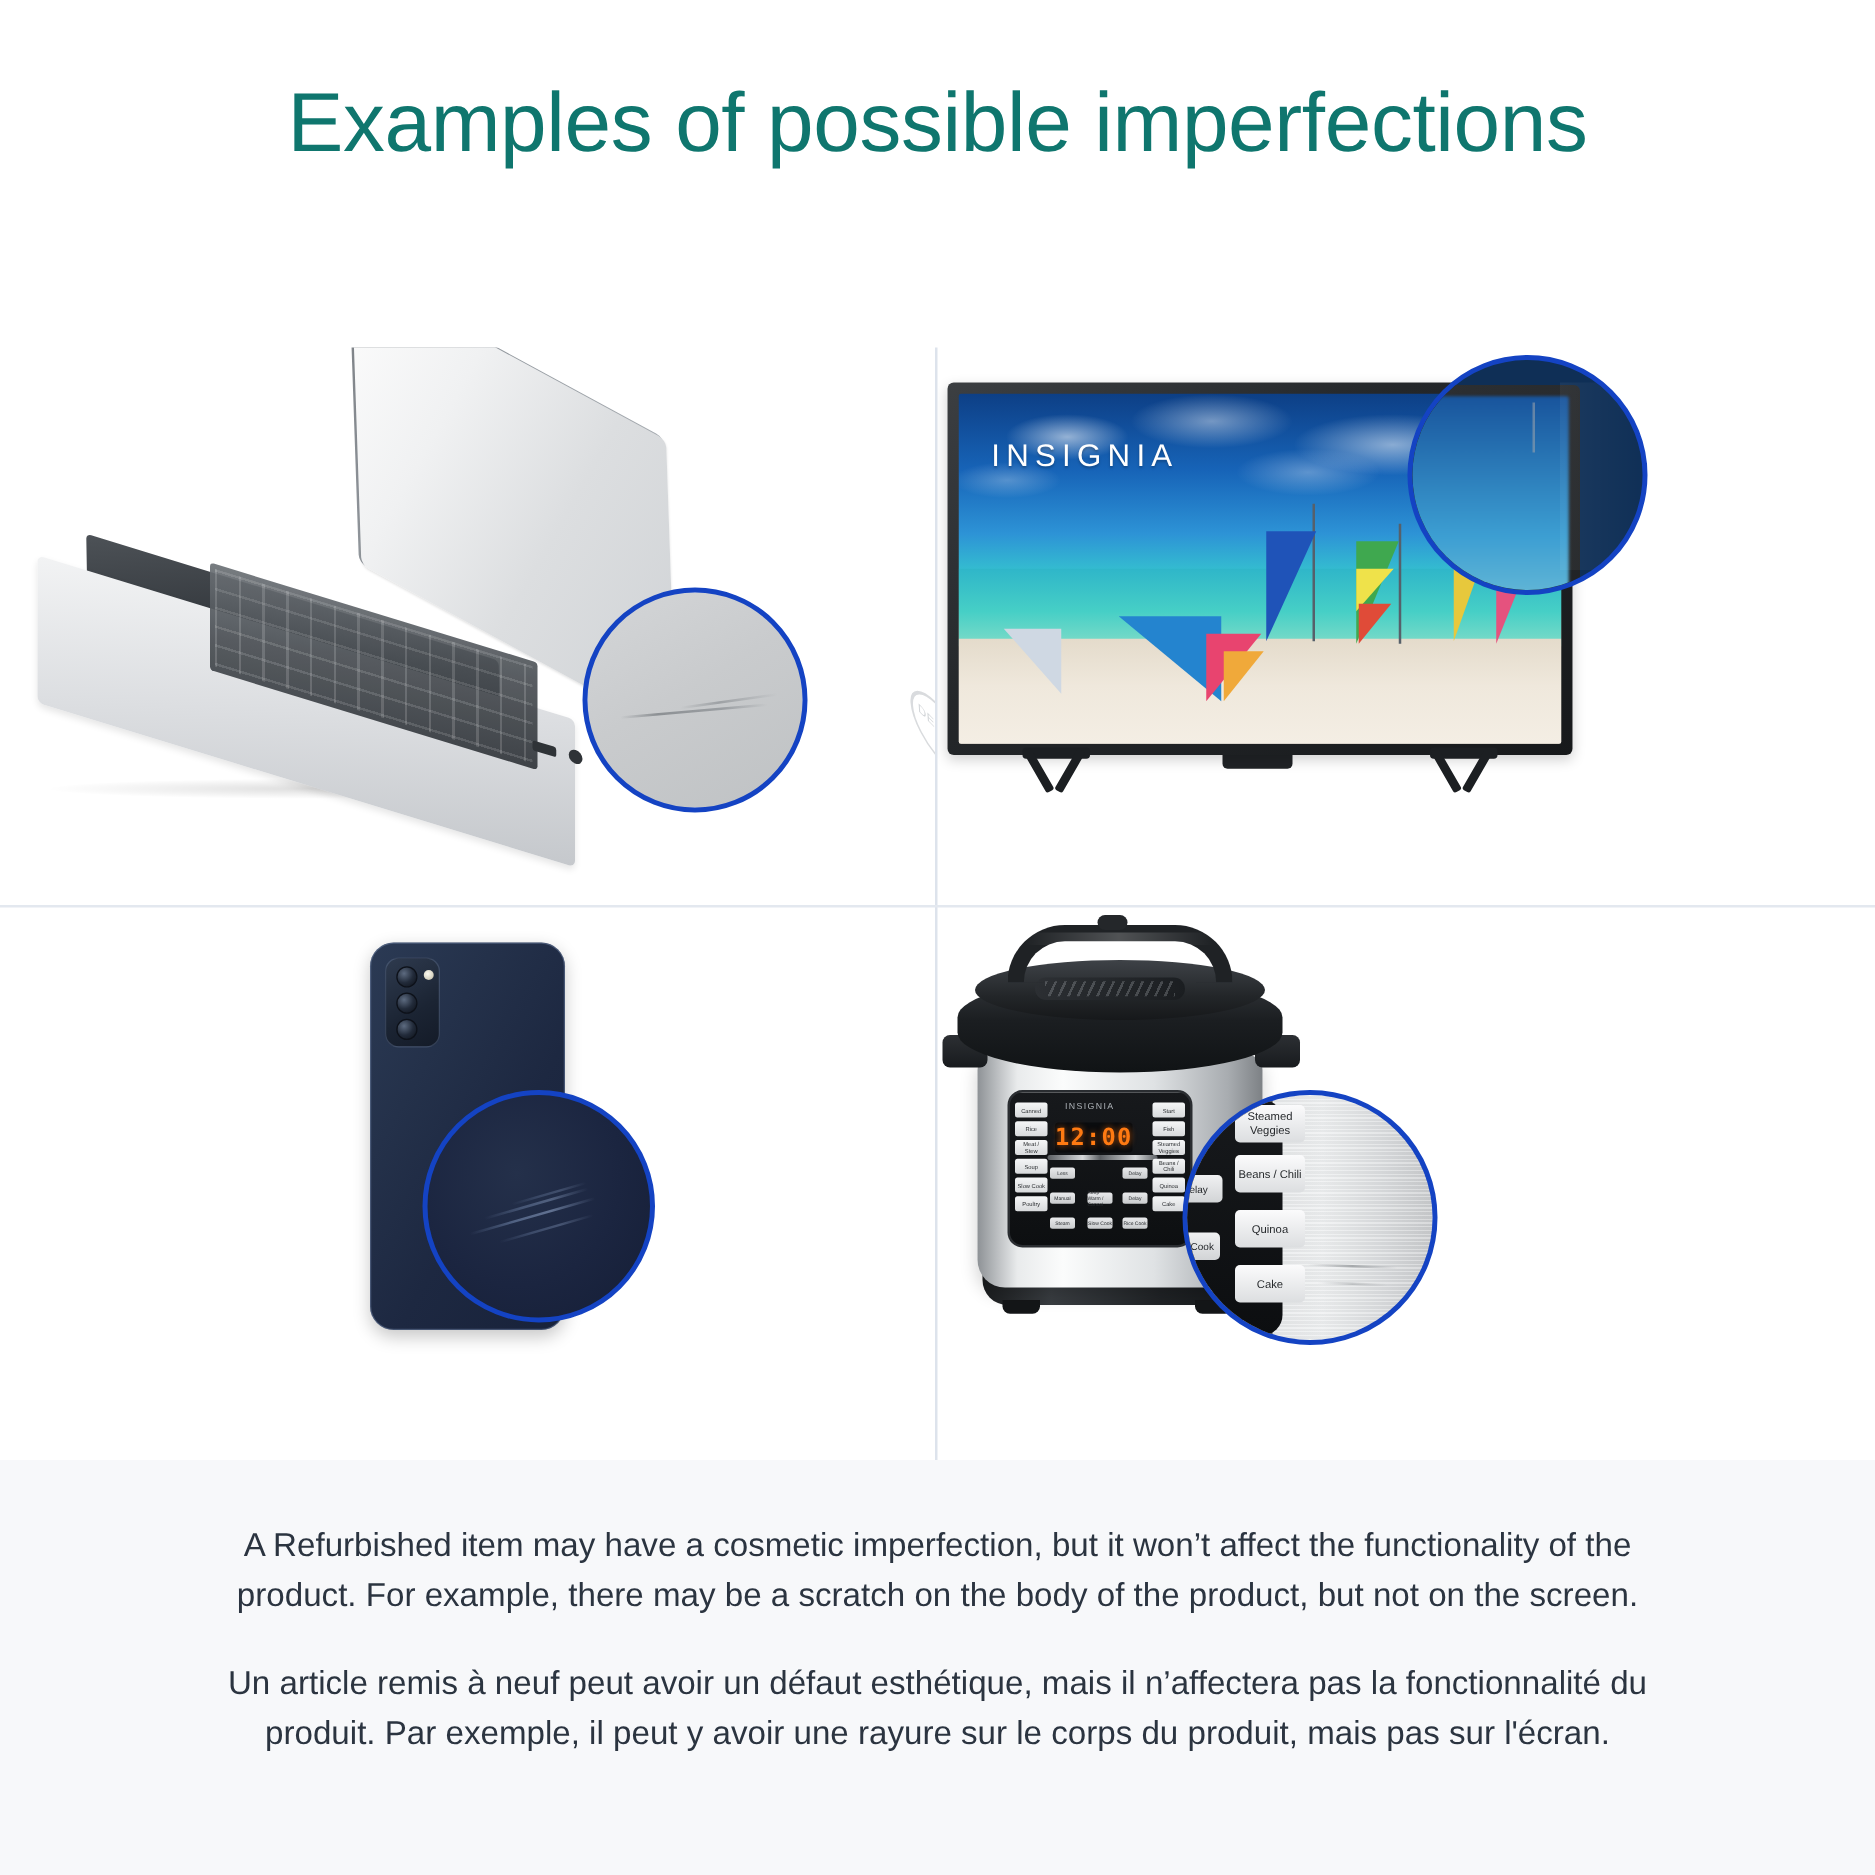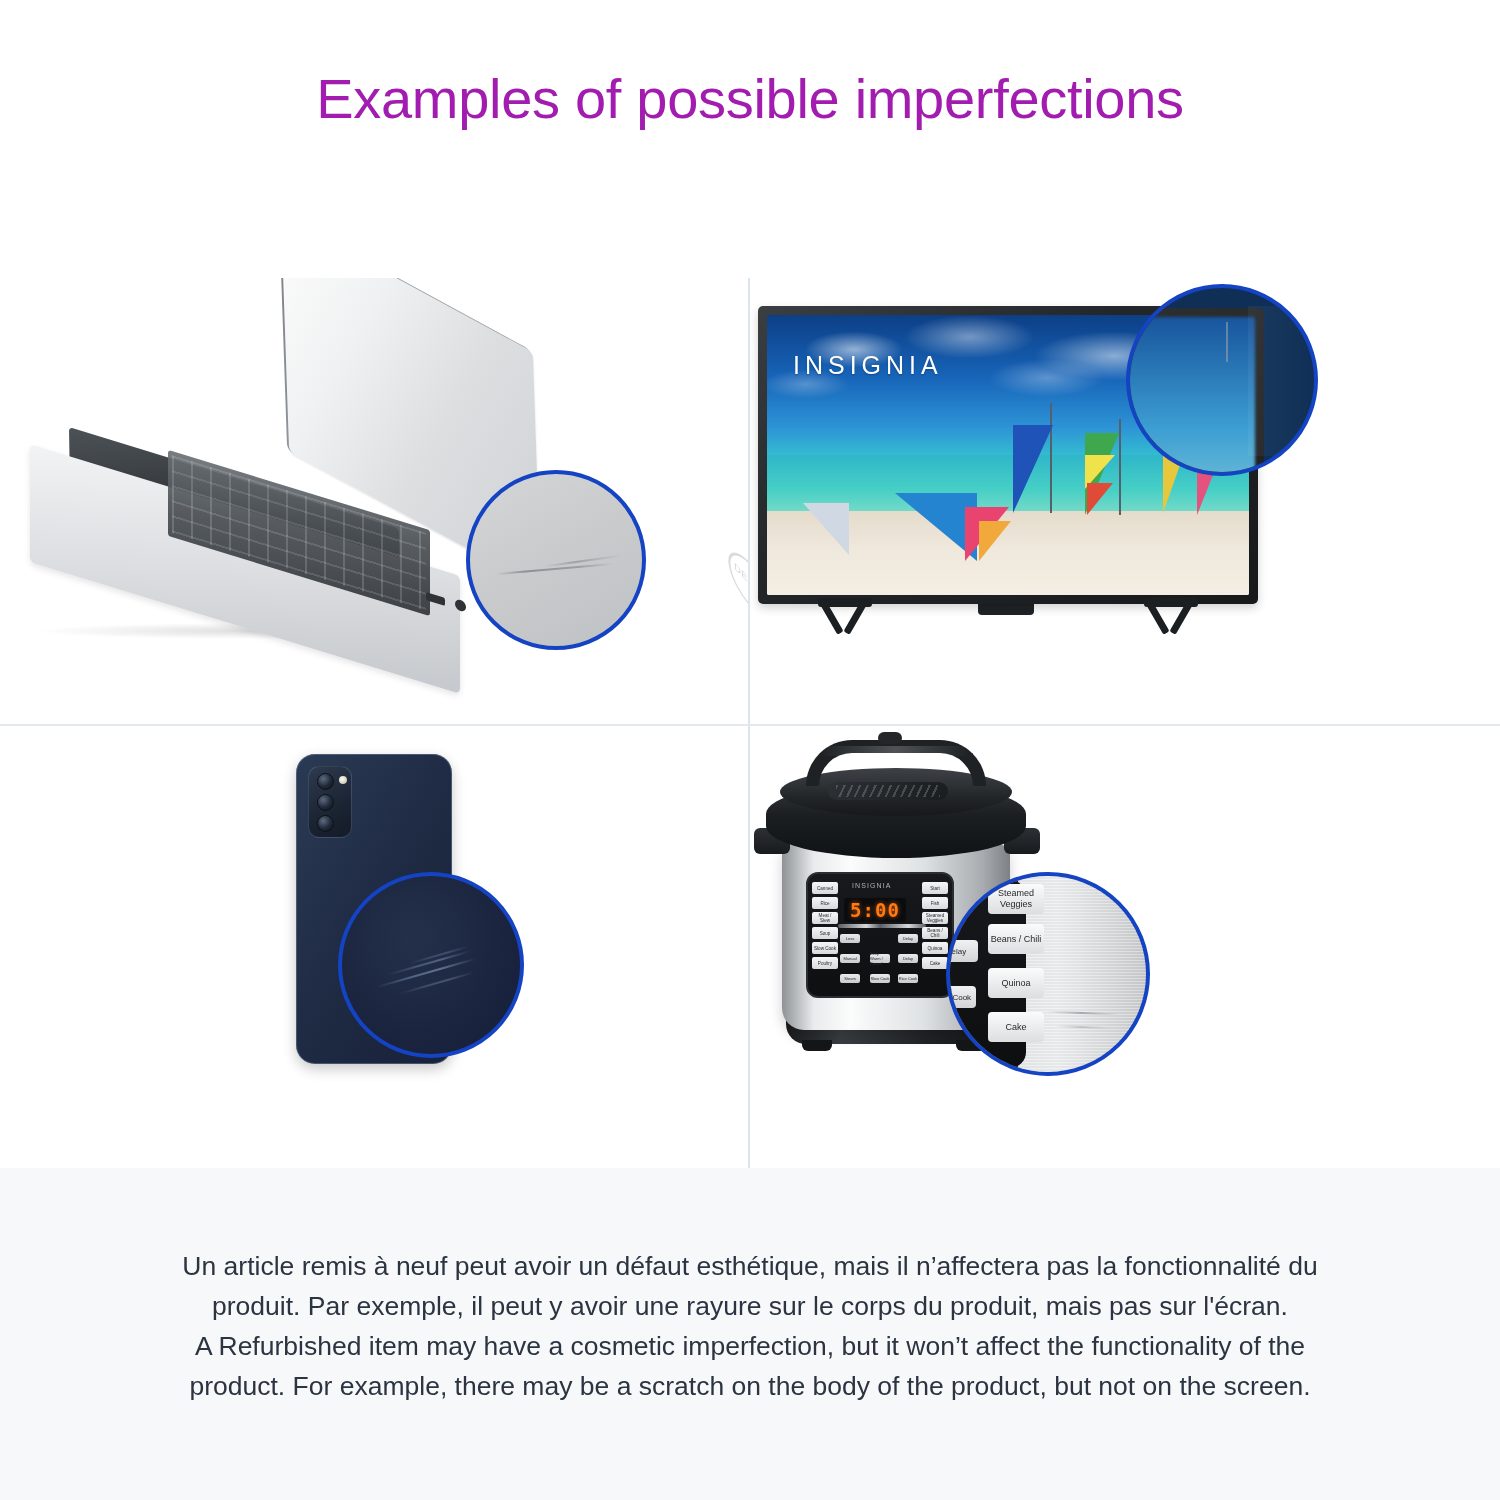--- a/index.html
+++ b/index.html
@@ -23,24 +23,24 @@
 
   
   .header {
     position: absolute;
     top: 0; left: 0;
     width: 1500px;
     padding-top: 62px;
     text-align: center;
   }
   .title-line {
-    font-size: 56px;
+    font-size: 67px;
     line-height: 74px;
     font-weight: 400;
-    color: #a21caf;
+    color: #0f766e;
     letter-spacing: -0.3px;
   }
 
   
   .grid {
     position: absolute;
     top: 278px; left: 0;
     width: 1500px;
     height: 890px;
   }
@@ -725,21 +725,21 @@
         <div class="ck-lid"></div>
         <div class="ck-lid-top"></div>
         <div class="ck-lid-vent"></div>
         <div class="ck-handle"></div>
         <div class="ck-handle-hl"></div>
         <div class="ck-valve"></div>
 
         <div class="ck-panel">
           <div class="ck-brand">INSIGNIA</div>
           <div class="ck-display">
-            <span>5:00</span>
+            <span>12:00</span>
           </div>
           <div class="ck-bar"></div>
 
           <div class="ck-btn-col left">
             <div class="ck-btn">Canned</div>
             <div class="ck-btn">Rice</div>
             <div class="ck-btn">Meat / Stew</div>
             <div class="ck-btn">Soup</div>
             <div class="ck-btn">Slow Cook</div>
             <div class="ck-btn">Poultry</div>
@@ -778,18 +778,18 @@
           <div class="ck-z-btn" style="left:-22px; top: 110px; width:48px; height:22px; font-size:8px; background:linear-gradient(to bottom,#f0f1f2,#d2d4d6);">Slow Cook</div>
           <div class="ck-z-scratch"></div>
           <div class="ck-z-scratch b"></div>
         </div>
       </div>
     </div>
   </div>
 
   <div class="footer">
     <div class="footer-inner">
+      <p class="para en">A Refurbished item may have a cosmetic imperfection, but it won’t affect the functionality of the product. For example, there may be a scratch on the body of the product, but not on the screen.</p>
       <p class="para fr">Un article remis à neuf peut avoir un défaut esthétique, mais il n’affectera pas la fonctionnalité du produit. Par exemple, il peut y avoir une rayure sur le corps du produit, mais pas sur l'écran.</p>
-      <p class="para en">A Refurbished item may have a cosmetic imperfection, but it won’t affect the functionality of the product. For example, there may be a scratch on the body of the product, but not on the screen.</p>
     </div>
   </div>
 
 </div>
 
 </body></html>

